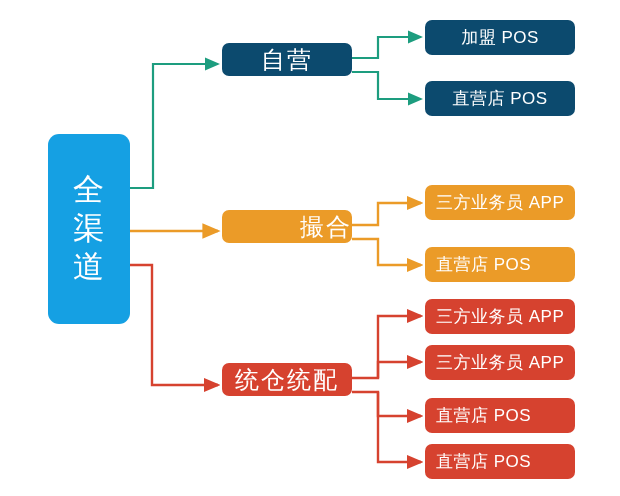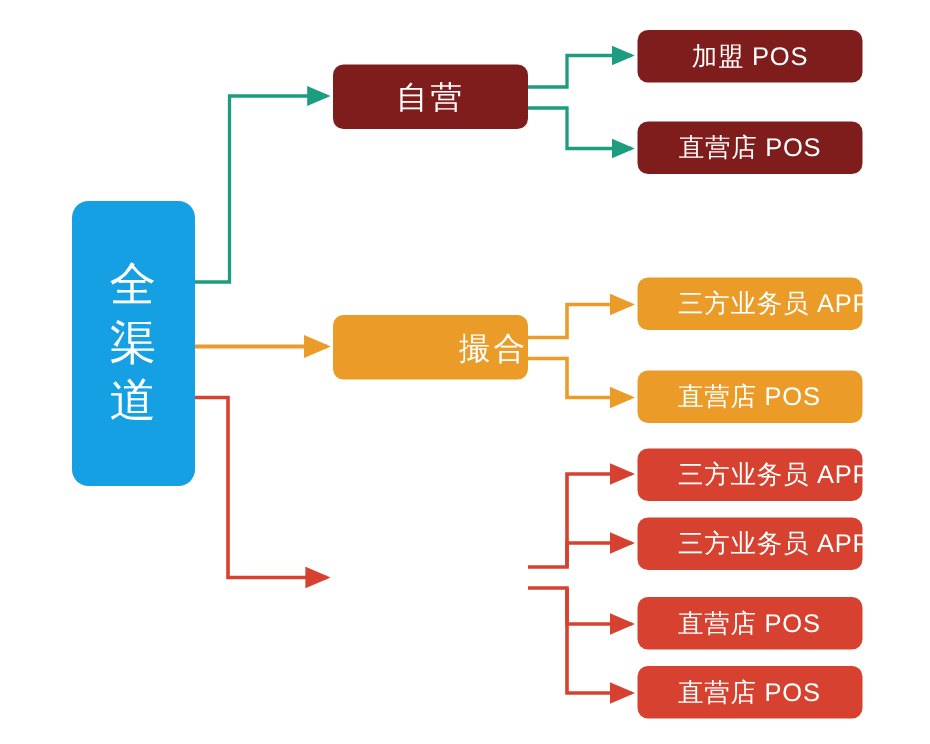--- a/index.html
+++ b/index.html
@@ -49,37 +49,37 @@
     font-size: 31px;
     letter-spacing: 1px;
     line-height: 1.25;
   }
   .node-root .ch {
     display: block;
   }
   .node-parent {
     left: 222px;
     width: 130px;
-    height: 43px;
+    height: 33px;
     justify-content: center;
-    font-size: 21px;
+    font-size: 24px;
     letter-spacing: 2px;
     font-family: Liberation Serif, serif;
   }
   .node-leaf {
     left: 425px;
     width: 150px;
     height: 35px;
     font-size: 17px;
     letter-spacing: 0.5px;
   }
   .leaf-center { justify-content: center; }
-  .leaf-left { justify-content: flex-start; padding-left: 27px; }
+  .leaf-left { justify-content: flex-start; padding-left: 11px; }
 
-  .c-green  { background: #7f1d1d; }
+  .c-green  { background: #0c4a6e; }
   .c-orange { background: #eb9b28; }
   .c-red    { background: #d6422f; }
 
   .p-green  { top: 43px; }
   .p-orange { top: 210px; justify-content: flex-end; }
   .p-red    { top: 363px; }
 
   .l-g1 { top: 20px; }
   .l-g2 { top: 81px; }
   .l-o1 { top: 185px; }
@@ -144,20 +144,23 @@
   <div class="node node-parent p-orange c-orange">
     <span>撮合</span>
   </div>
   <div class="node node-leaf l-o1 c-orange leaf-left">
     <span>三方业务员 APP</span>
   </div>
   <div class="node node-leaf l-o2 c-orange leaf-left">
     <span>直营店 POS</span>
   </div>
 
+  <div class="node node-parent p-red c-red">
+    <span>统仓统配</span>
+  </div>
   <div class="node node-leaf l-r1 c-red leaf-left">
     <span>三方业务员 APP</span>
   </div>
   <div class="node node-leaf l-r2 c-red leaf-left">
     <span>三方业务员 APP</span>
   </div>
   <div class="node node-leaf l-r3 c-red leaf-left">
     <span>直营店 POS</span>
   </div>
   <div class="node node-leaf l-r4 c-red leaf-left">

